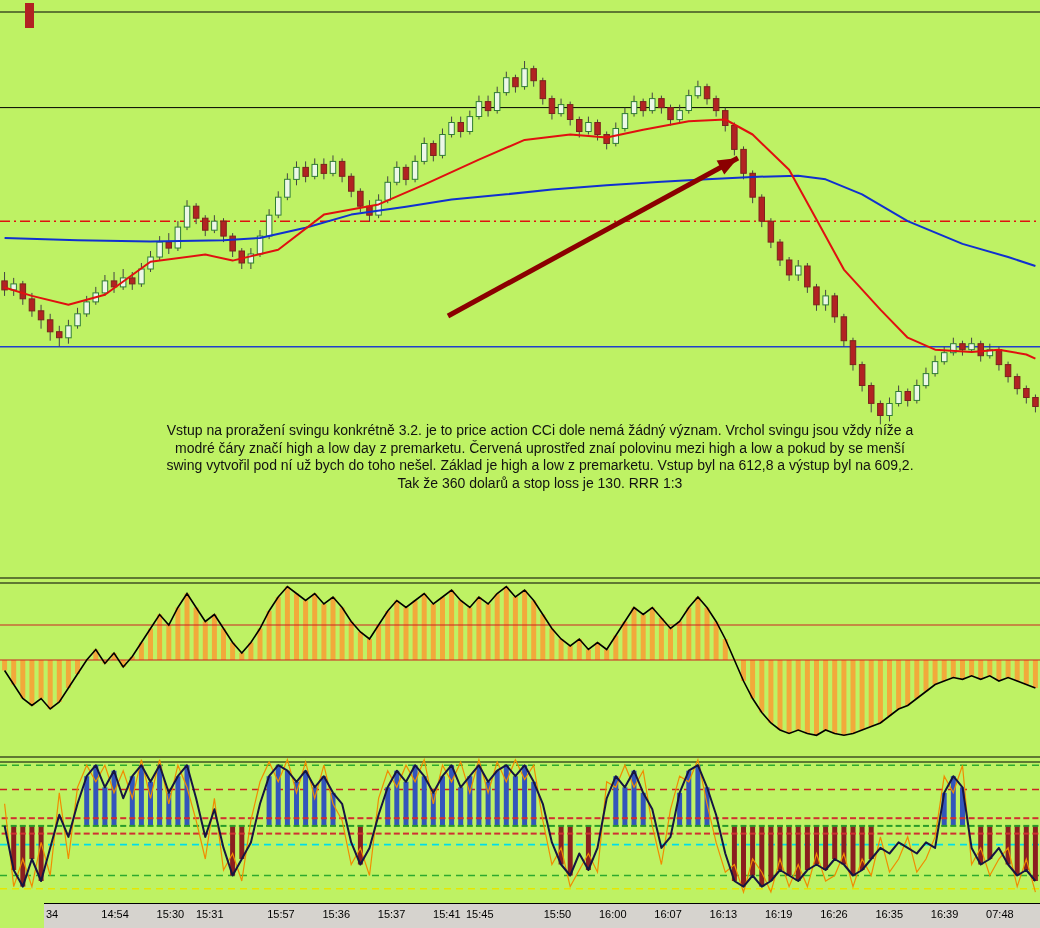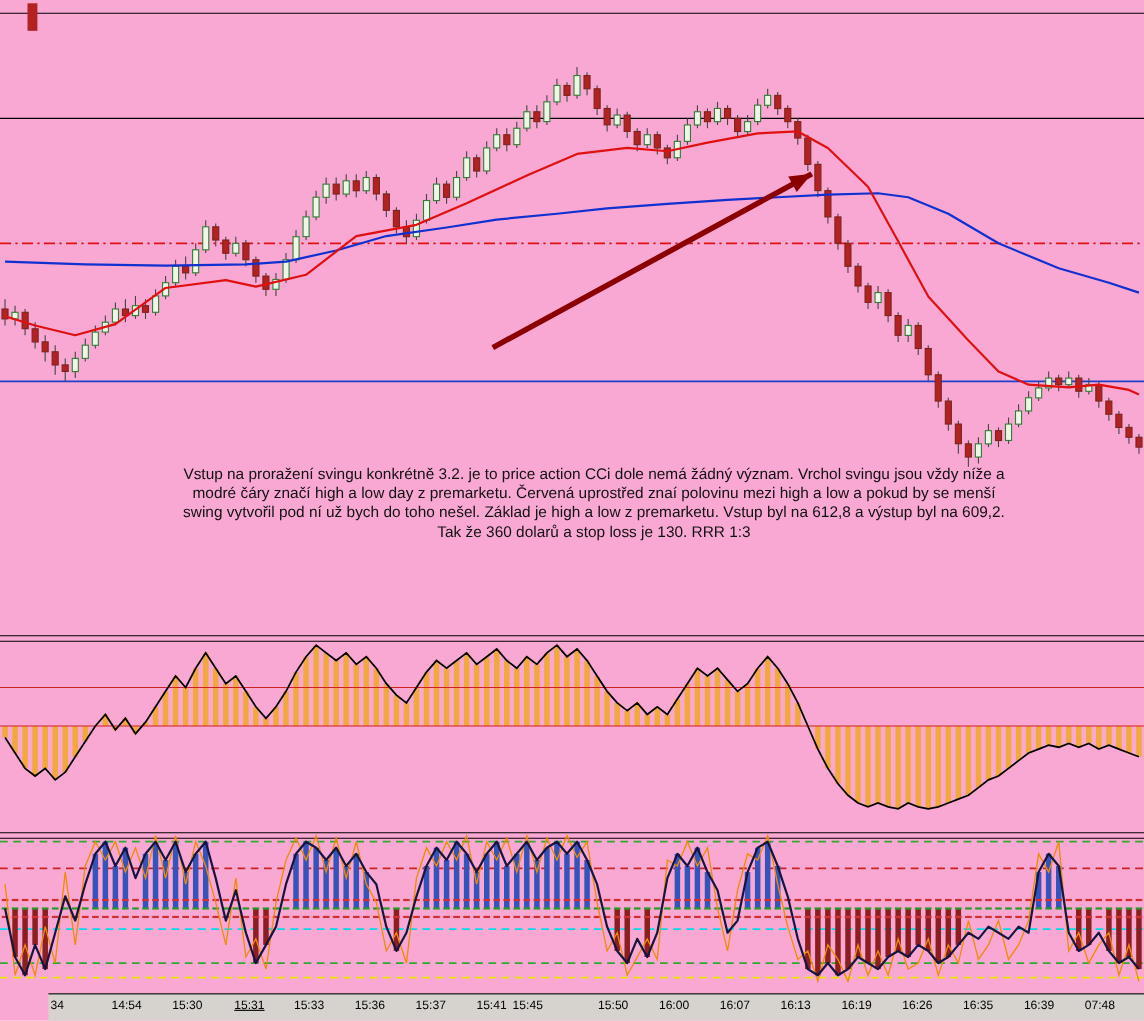--- a/index.html
+++ b/index.html
@@ -1,16 +1,16 @@
 <!DOCTYPE html>
 <html><head>
 <meta charset="utf-8">
 <style>
   html,body{margin:0;padding:0;background:#ffffff;}
-  .stage{position:relative;width:1040px;height:928px;background:#f9a8d4;overflow:hidden;
+  .stage{position:relative;width:1040px;height:928px;background:#bef264;overflow:hidden;
          font-family:"Liberation Sans", sans-serif;}
   #chart-svg{position:absolute;left:0;top:0;}
   .note{position:absolute;left:160px;top:422px;width:760px;text-align:center;
         font-size:14px;line-height:17.5px;color:#111;}
   .axis{position:absolute;left:0;top:903px;width:1040px;height:25px;background:#d6d3ce;
         border-top:1px solid #000;margin-left:44px;}
   .axis span{position:absolute;top:4px;font-size:11px;color:#000;white-space:nowrap;}
 </style>
 </head>
 <body>
@@ -810,22 +810,22 @@
         <rect x="1032.4" y="832.6" width="6" height="2" fill="#d03030"></rect>
         <polyline points="4.6,803.8 13.7,886.6 22.8,859.0 31.9,886.6 41.1,842.4 50.2,875.5 59.3,792.8 68.4,859.0 77.5,787.3 86.7,765.2 95.8,781.8 104.9,765.2 114.0,792.8 123.2,770.7 132.3,798.3 141.4,759.7 150.5,798.3 159.6,759.7 168.8,803.8 177.9,765.2 187.0,787.3 196.1,820.4 205.3,859.0 214.4,798.3 223.5,870.0 232.6,853.5 241.8,881.0 250.9,820.4 260.0,781.8 269.1,761.9 278.2,781.8 287.4,759.7 296.5,792.8 305.6,761.9 314.7,798.3 323.9,765.2 333.0,803.8 342.1,820.4 351.2,864.5 360.4,847.9 369.5,875.5 378.6,798.3 387.7,770.7 396.8,787.3 406.0,765.2 415.1,781.8 424.2,759.7 433.3,803.8 442.5,765.2 451.6,781.8 460.7,761.9 469.8,792.8 478.9,759.7 488.1,792.8 497.2,761.9 506.3,781.8 515.4,759.7 524.6,779.5 533.7,765.2 542.8,820.4 551.9,864.5 561.1,847.9 570.2,886.6 579.3,870.0 588.4,853.5 597.5,872.2 606.7,781.8 615.8,787.3 624.9,765.2 634.0,787.3 643.2,770.7 652.3,825.9 661.4,864.5 670.5,809.3 679.6,776.2 688.8,781.8 697.9,759.7 707.0,803.8 716.1,842.4 725.3,872.2 734.4,864.5 743.5,892.1 752.6,859.0 761.8,872.2 770.9,892.1 780.0,859.0 789.1,886.6 798.2,864.5 807.4,886.6 816.5,853.5 825.6,881.0 834.7,875.5 843.9,853.5 853.0,886.6 862.1,859.0 871.2,875.5 880.4,836.9 889.5,872.2 898.6,859.0 907.7,836.9 916.8,872.2 926.0,859.0 935.1,836.9 944.2,776.2 953.3,792.8 962.5,765.2 971.6,864.5 980.7,847.9 989.8,875.5 998.9,859.0 1008.1,847.9 1017.2,886.6 1026.3,859.0 1035.4,892.1" fill="none" stroke="#f08c00" stroke-width="1.2"></polyline>
         <polyline points="4.6,825.9 13.7,870.0 22.8,886.6 31.9,859.0 41.1,881.0 50.2,847.9 59.3,814.8 68.4,836.9 77.5,803.8 86.7,776.2 95.8,765.2 104.9,787.3 114.0,770.7 123.2,798.3 132.3,776.2 141.4,765.2 150.5,781.8 159.6,765.2 168.8,792.8 177.9,776.2 187.0,765.2 196.1,798.3 205.3,836.9 214.4,809.3 223.5,847.9 232.6,875.5 241.8,859.0 250.9,842.4 260.0,803.8 269.1,776.2 278.2,765.2 287.4,770.7 296.5,781.8 305.6,770.7 314.7,787.3 323.9,776.2 333.0,792.8 342.1,803.8 351.2,842.4 360.4,864.5 369.5,847.9 378.6,814.8 387.7,787.3 396.8,770.7 406.0,781.8 415.1,765.2 424.2,776.2 433.3,792.8 442.5,776.2 451.6,765.2 460.7,787.3 469.8,776.2 478.9,765.2 488.1,781.8 497.2,770.7 506.3,765.2 515.4,776.2 524.6,765.2 533.7,781.8 542.8,803.8 551.9,842.4 561.1,864.5 570.2,875.5 579.3,853.5 588.4,870.0 597.5,847.9 606.7,798.3 615.8,776.2 624.9,787.3 634.0,770.7 643.2,792.8 652.3,809.3 661.4,847.9 670.5,836.9 679.6,792.8 688.8,770.7 697.9,765.2 707.0,787.3 716.1,814.8 725.3,853.5 734.4,881.0 743.5,886.6 752.6,875.5 761.8,886.6 770.9,881.0 780.0,870.0 789.1,875.5 798.2,881.0 807.4,870.0 816.5,864.5 825.6,870.0 834.7,859.0 843.9,864.5 853.0,875.5 862.1,870.0 871.2,859.0 880.4,847.9 889.5,853.5 898.6,842.4 907.7,847.9 916.8,853.5 926.0,842.4 935.1,847.9 944.2,792.8 953.3,776.2 962.5,787.3 971.6,847.9 980.7,864.5 989.8,859.0 998.9,847.9 1008.1,864.5 1017.2,875.5 1026.3,870.0 1035.4,881.0" fill="none" stroke="#151542" stroke-width="2" stroke-linejoin="round"></polyline>
       </g>
     </svg>
   <div class="note">Vstup na proražení svingu konkrétně 3.2. je to price action CCi dole nemá žádný význam. Vrchol svingu jsou vždy níže a modré čáry značí high a low day z premarketu. Červená uprostřed znaí polovinu mezi high a low a pokud by se menší swing vytvořil pod ní už bych do toho nešel. Základ je high a low z premarketu. Vstup byl na 612,8 a výstup byl na 609,2. Tak že 360 dolarů a stop loss je 130. RRR 1:3</div>
   <div class="axis" id="time-axis" style="background: rgb(214, 211, 206);">
       <span style="left: 2px;">34</span>
       <span style="left: 57.3px;">14:54</span>
       <span style="left: 112.6px;">15:30</span>
-      <span style="left: 169px; text-decoration: underline;">15:31</span>
-      <span style="left: 223.2px;">15:33</span>
+      <span style="left: 152px;">15:31</span>
+      <span style="left: 223.2px;">15:57</span>
       <span style="left: 278.5px;">15:36</span>
       <span style="left: 333.8px;">15:37</span>
       <span style="left: 389.1px;">15:41</span>
       <span style="left: 422px;">15:45</span>
       <span style="left: 499.7px;">15:50</span>
       <span style="left: 555px;">16:00</span>
       <span style="left: 610.3px;">16:07</span>
       <span style="left: 665.6px;">16:13</span>
       <span style="left: 720.9px;">16:19</span>
       <span style="left: 776.2px;">16:26</span>

